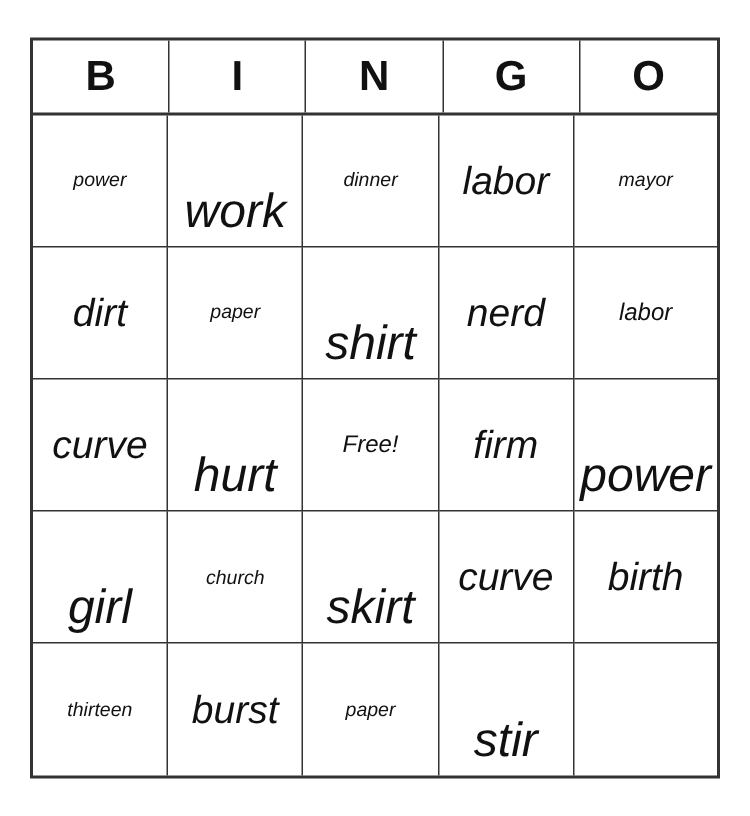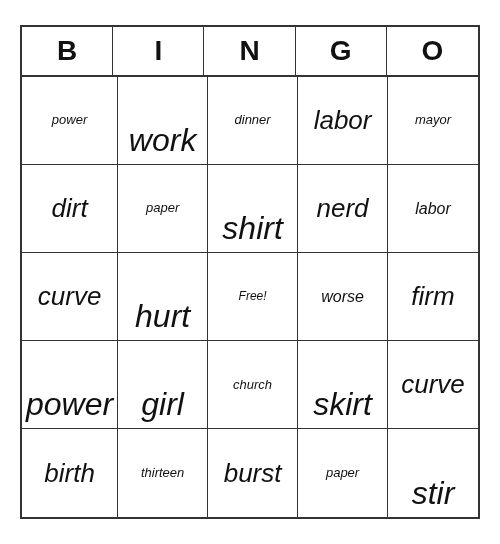--- a/index.html
+++ b/index.html
@@ -89,21 +89,21 @@
       font-weight: normal;
     }
 
     .size-xlarge {
       font-size: 32px;
       font-weight: normal;
       margin-top: 40px;
     }
 
     .free-cell {
-      font-size: 12px;
+      font-size: 16px;
       font-weight: normal;
     }
   </style>
 </head>
 <body>
 
 <div class="bingo-card">
   <div class="bingo-header">
   <div class="bingo-header-cell">B</div>
       <div class="bingo-header-cell">I</div>
@@ -145,23 +145,20 @@
       <div class="bingo-cell">
         <span class="cell-text size-large">curve</span>
       </div>
       <div class="bingo-cell">
         <span class="cell-text size-xlarge">hurt</span>
       </div>
       <div class="bingo-cell">
         <span class="cell-text free-cell">Free!</span>
       </div>
       <div class="bingo-cell">
-        <span class="cell-text size-medium">worse</span>
-      </div>
-      <div class="bingo-cell">
         <span class="cell-text size-large">firm</span>
       </div>
       <div class="bingo-cell">
         <span class="cell-text size-xlarge">power</span>
       </div>
       <div class="bingo-cell">
         <span class="cell-text size-xlarge">girl</span>
       </div>
       <div class="bingo-cell">
         <span class="cell-text size-small">church</span>

